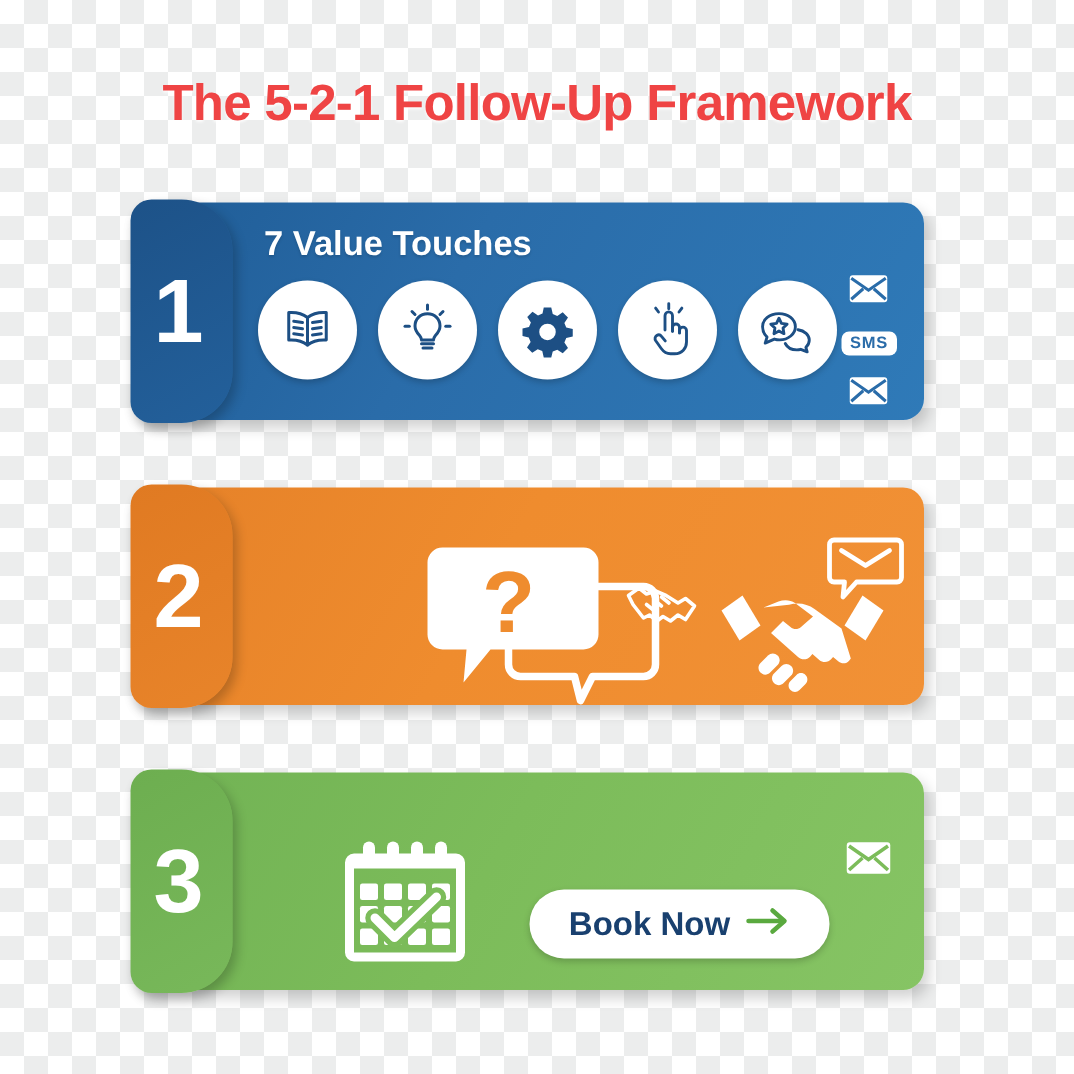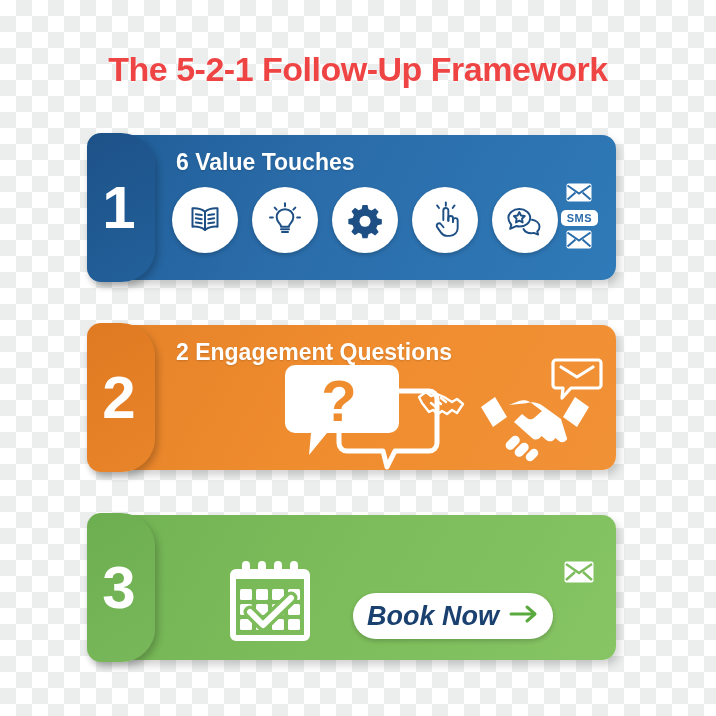--- a/index.html
+++ b/index.html
@@ -62,21 +62,21 @@
     width:66px;height:66px;border-radius:50%;
     background:#ffffff;
     box-shadow:0 2px 4px rgba(0,0,0,.2);
     display:flex;align-items:center;justify-content:center;
   }
   .circle svg{display:block;}
 
   
   .comm-stack{
     position:absolute;right:18px;top:48px;
-    display:flex;flex-direction:column;align-items:center;gap:4px;
+    display:flex;flex-direction:column;align-items:center;gap:14px;
   }
   .sms-badge{
     background:#ffffff;border-radius:5px;
     padding:2px 6px;
     font-size:11px;font-weight:bold;color:#2a6ca9;
     line-height:1.1;letter-spacing:.5px;
   }
 
   
   .art2{position:absolute;left:195px;top:38px;width:330px;height:105px;}
@@ -84,35 +84,35 @@
 
   
   .cal{position:absolute;left:140px;top:42px;}
   .cta-btn{
     position:absolute;left:265px;top:78px;
     width:200px;height:46px;
     background:#ffffff;border-radius:23px;
     box-shadow:0 2px 5px rgba(0,0,0,.2);
     display:flex;align-items:center;justify-content:center;gap:10px;
   }
-  .cta-label{font-size:27px;font-weight:bold;color:#19406f;font-style:italic;}
+  .cta-label{font-size:22px;font-weight:bold;color:#19406f;}
   .env3{position:absolute;right:22px;top:46px;}
 </style>
 </head>
 <body>
 
 <div class="stage">
 
   <div class="title">The 5-2-1 Follow-Up Framework</div>
 
   <div class="card" id="card-1">
 
     <div class="badge">1</div>
 
-    <div class="card-title">6 Value Touches</div>
+    <div class="card-title">7 Value Touches</div>
 
     <div class="circle-row">
 
       <div class="circle">
         <svg width="40" height="40" viewBox="0 0 48 48" fill="none" stroke="#1d4f84" stroke-width="2.4" stroke-linecap="round" stroke-linejoin="round">
           <path d="M24 14c-4-3.2-9-4.4-15-4v22c6-.4 11 .8 15 4 4-3.2 9-4.4 15-4V10c-6-.4-11 .8-15 4z"></path>
           <line x1="24" y1="14" x2="24" y2="36"></line>
           <line x1="13" y1="17" x2="20" y2="18"></line>
           <line x1="13" y1="22" x2="20" y2="23"></line>
           <line x1="13" y1="27" x2="20" y2="28"></line>
@@ -179,21 +179,20 @@
           <path d="M1.5 16.5L9.5 9.5M24.5 16.5L16.5 9.5" fill="none" stroke="#2a6ca9" stroke-width="2"></path>
         </svg>
       </span>
     </div>
   </div>
 
   <div class="card" id="card-2">
 
     <div class="badge">2</div>
 
-    <div class="card-title">2 Engagement Questions</div>
 
     <div class="art2">
 
       <span style="left:50px;top:22px;">
         <svg width="110" height="88" viewBox="0 0 110 88" fill="none" stroke="#ffffff" stroke-width="5" stroke-linejoin="round" stroke-linecap="round">
           <path d="M14 6h82a8 8 0 018 8v44a8 8 0 01-8 8H62l-8 16-4-16H14a8 8 0 01-8-8V14a8 8 0 018-8z"></path>
         </svg>
       </span>
 
       <span style="left:0px;top:0px;">

